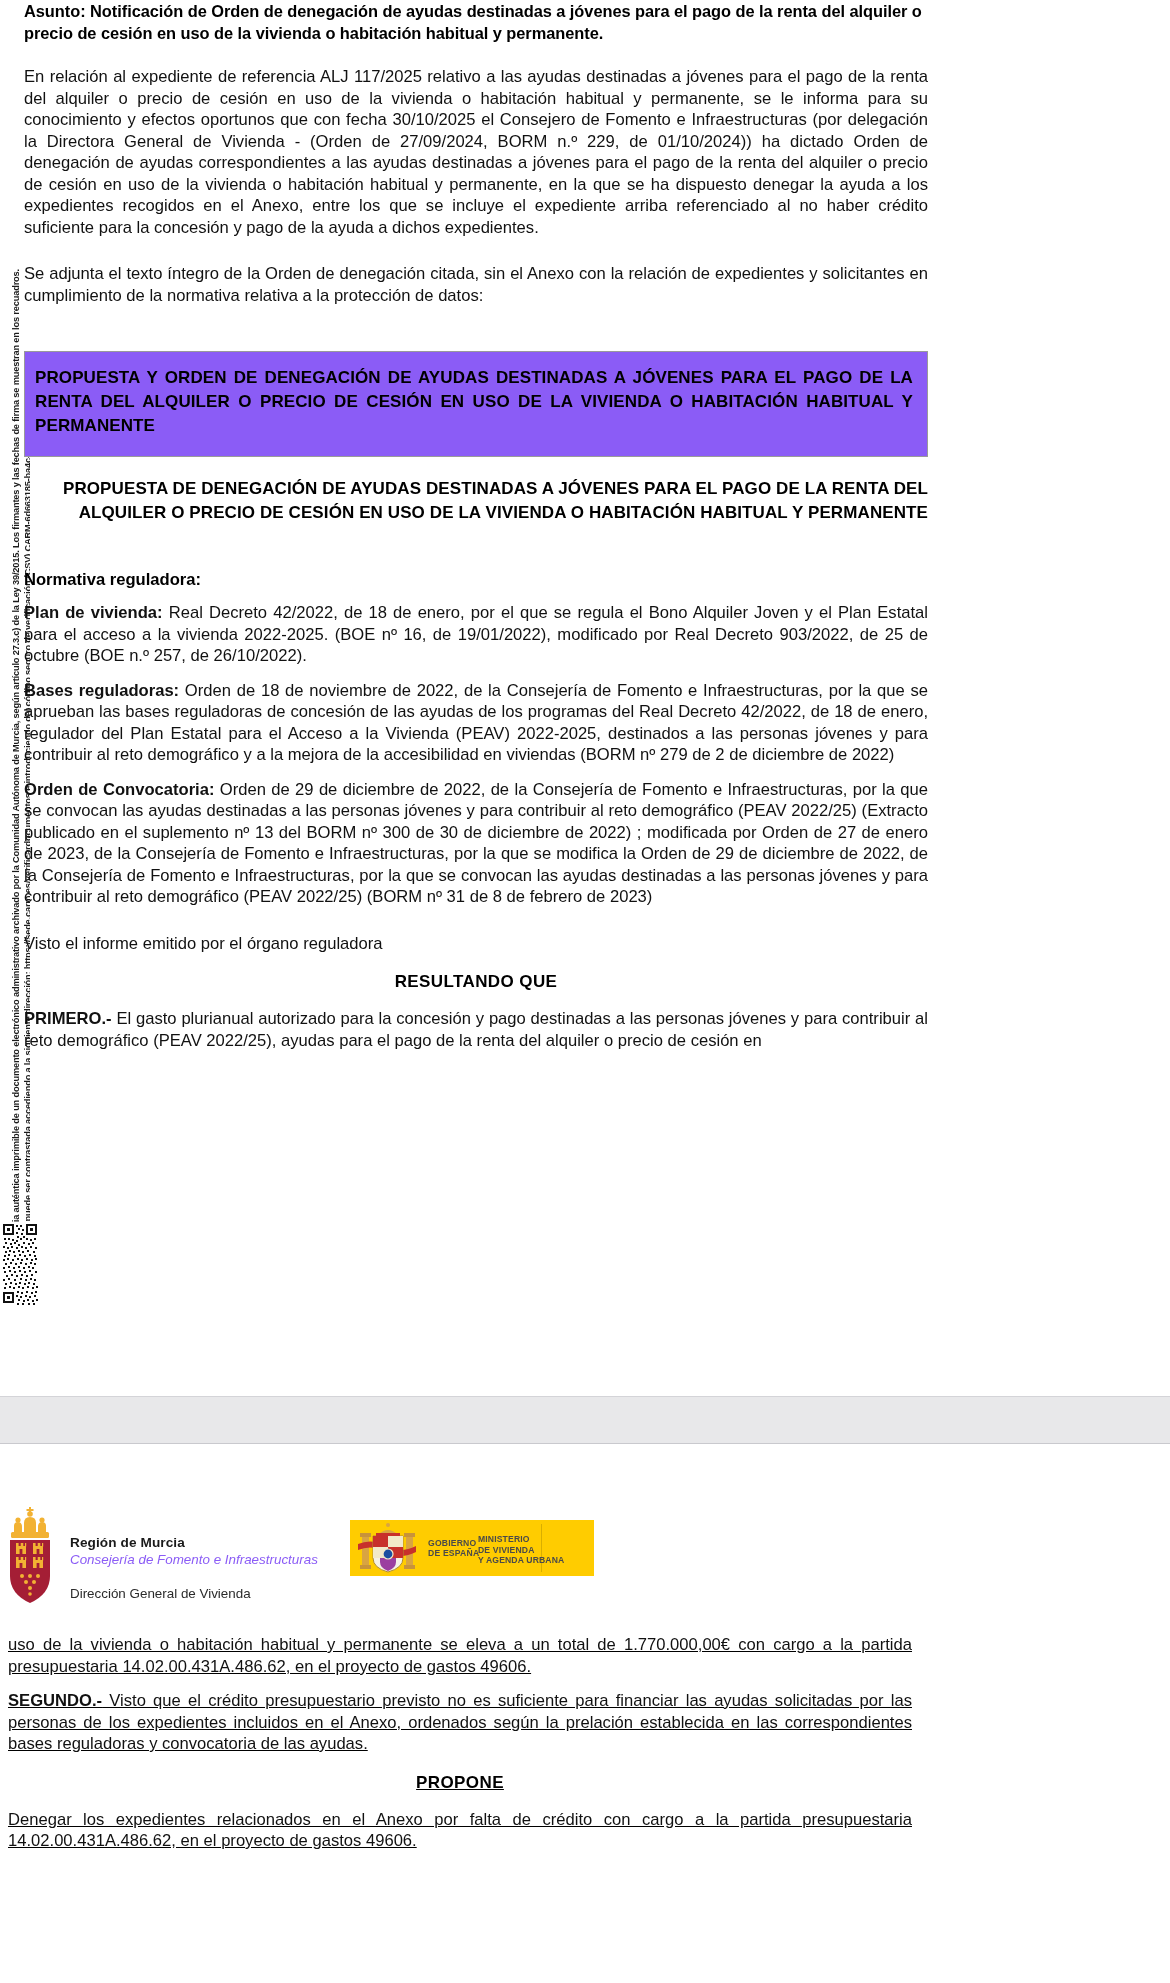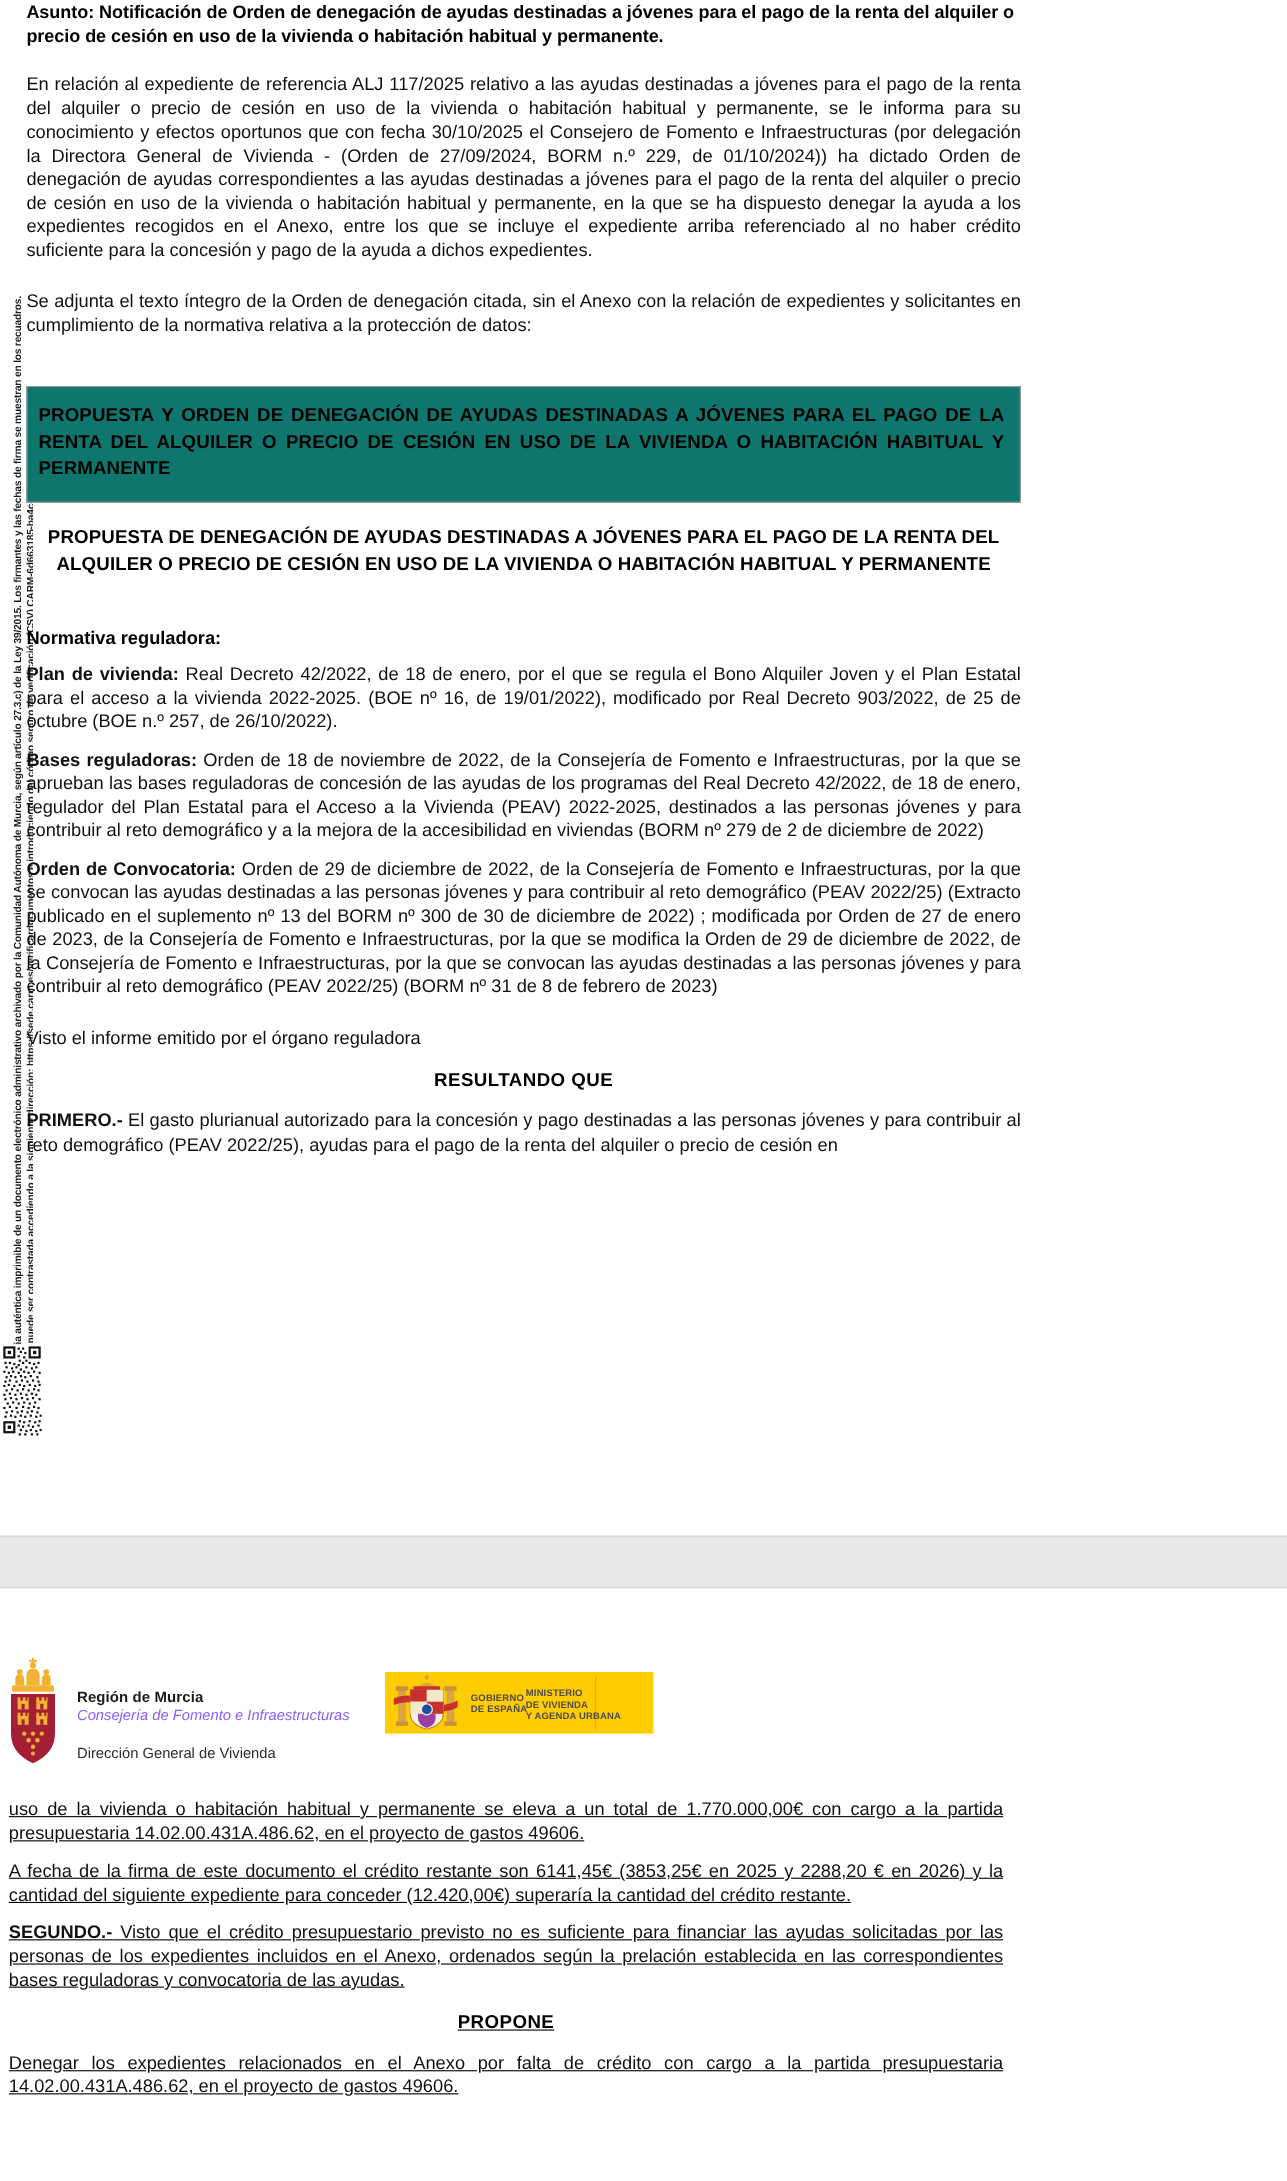--- a/index.html
+++ b/index.html
@@ -88,36 +88,36 @@
 
   .spacer-sm { height:12px; }
   .spacer-md { height:24px; }
   .spacer-lg { height:34px; }
 
   
   .titlebox {
     border:1px solid #9a9a9a;
     padding:14px 14px 18px 10px;
     margin:8px 0 20px 0;
-    background:#0f766e;
+    background:#8b5cf6;
   }
   .titlebox p {
     margin:0;
     font-weight:bold;
     font-size:17px;
     line-height:24px;
     text-align:justify;
     letter-spacing:0.1px;
   }
 
   .bigtitle {
     font-weight:bold;
     font-size:17px;
     line-height:24px;
-    text-align:center;
+    text-align:right;
     margin:0 0 10px 0;
     letter-spacing:0.1px;
   }
 
   h4.hd {
     margin:0 0 12px 0;
     font-size:16.6px;
     font-weight:bold;
     line-height:21px;
   }
@@ -476,21 +476,20 @@
         <div>DE VIVIENDA</div>
         <div>Y AGENDA URBANA</div>
       </div>
     </div>
   </div>
 
   <div class="doc2">
 
     <p class="t">uso de la vivienda o habitación habitual y permanente se eleva a un total de 1.770.000,00€ con cargo a la partida presupuestaria 14.02.00.431A.486.62, en el proyecto de gastos 49606.</p>
 
-    <p class="t">A fecha de la firma de este documento el crédito restante son 6141,45€ (3853,25€ en 2025 y 2288,20 € en 2026) y  la cantidad del siguiente expediente para conceder (12.420,00€) superaría la cantidad del crédito restante.</p>
 
     <p class="t"><span class="b">SEGUNDO.-</span><span> Visto que el crédito presupuestario previsto no es suficiente para financiar las ayudas solicitadas por las personas de los expedientes incluidos en el Anexo, ordenados según la prelación establecida en las correspondientes bases reguladoras y convocatoria de las ayudas.</span></p>
 
     <p class="center-head">PROPONE</p>
 
     <p class="t">Denegar los expedientes relacionados en el Anexo por falta de crédito con cargo a la partida presupuestaria 14.02.00.431A.486.62, en el proyecto de gastos 49606.</p>
 
   </div>
 </div>
 

